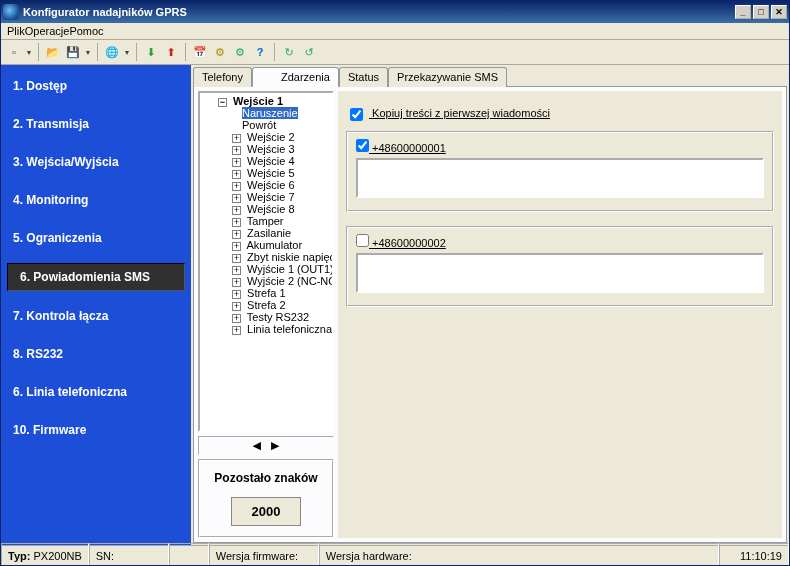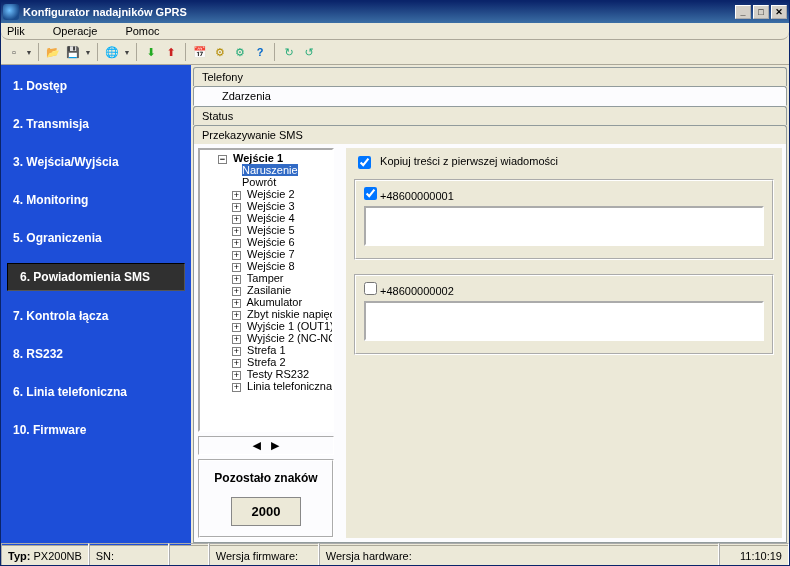--- a/index.html
+++ b/index.html
@@ -4,56 +4,56 @@
 <style>
   * { box-sizing: border-box; margin: 0; padding: 0; font-family: Tahoma, sans-serif; font-size: 11px; }
   body { background: #ece9d8; width: 790px; height: 566px; display: flex; flex-direction: column; border: 1px solid #0a246a; }
   
   .titlebar { background: linear-gradient(#0a246a, #3b6ea5); color: #fff; display: flex; align-items: center; height: 22px; padding: 0 2px; font-weight: bold; }
   .titlebar .appicon { width: 16px; height: 16px; background: radial-gradient(circle at 40% 40%, #6ec0ff 0%, #1a4b8c 70%); border-radius: 3px; margin-right: 4px; }
   .titlebar .title-text { flex: 1; }
   .titlebar-buttons { display: flex; gap: 2px; }
   .titlebar-buttons .tbtn { width: 16px; height: 14px; background: #d4d0c8; border: 1px outset #fff; color: #000; font-size: 9px; text-align: center; line-height: 12px; cursor: pointer; }
   
-  .menubar { background: #ece9d8; padding: 2px 6px; display: flex; gap: 28px; border-bottom: 1px solid #aca899; border-radius: 8px; }
+  .menubar { background: #ece9d8; padding: 2px 6px; display: flex; gap: 0; border-bottom: 1px solid #aca899; }
   .menubar span { cursor: default; }
   
   .toolbar { background: #ece9d8; padding: 3px 4px; display: flex; align-items: center; gap: 2px; border-bottom: 1px solid #aca899; }
   .toolbar .ticon { width: 18px; height: 18px; display:flex; align-items:center; justify-content:center; border: 1px solid transparent; cursor: pointer; }
   .toolbar .sep { width: 1px; height: 18px; background: #aca899; margin: 0 3px; }
   .toolbar .dd { width: 8px; text-align:center; font-size: 7px; color:#444; cursor:pointer; }
   
   .main { flex: 1; display: flex; min-height: 0; }
   
   .sidebar { width: 190px; background: #1d4ed8; color: #fff; display: flex; flex-direction: column; padding: 8px 0; gap: 12px; }
   .sidebar .navitem { padding: 6px 12px; cursor: pointer; font-size: 12px; font-weight: bold; color: #fff; }
   .sidebar .navitem.selected { background: #303030; border: 1px inset #555; margin: 0 6px; }
   
   .content { flex: 1; display: flex; flex-direction: column; padding: 2px; }
-  .tabs { display: flex; margin-bottom: -1px; flex-direction: column; }
+  .tabs { display: flex; margin-bottom: -1px; }
   .tab { background: #ece9d8; border: 1px solid #919b9c; border-bottom: none; border-radius: 3px 3px 0 0; padding: 3px 8px; margin-right: 0px; cursor: pointer; position: relative; }
   .tab.active { background: #fcfcfe; border-bottom: 1px solid #fcfcfe; z-index: 2; padding-left: 28px; }
   .tabbody { border: 1px solid #919b9c; background: #fcfcfe; flex: 1; display: flex; padding: 4px; min-height: 0; }
   
   .treepanel { width: 136px; display: flex; flex-direction: column; gap: 4px; }
   .tree-box { border: 2px inset #fff; background: #fff; flex: 1; overflow-y: auto; overflow-x: hidden; font-size: 11px; padding: 2px 14px; }
   .tree-node { white-space: nowrap; padding: 0 2px; cursor: pointer; }
   .tree-node .toggle { display:inline-block; width:9px; height:9px; border:1px solid #808080; text-align:center; line-height:7px; font-size:9px; margin-right:3px; background:#fff; color:#000;}
   .tree-node.l1 { padding-left: 4px; font-weight: bold; }
   .tree-node.l1.exp { font-weight: bold;}
   .tree-node.l2 { padding-left: 28px; }
   .tree-node.selected span.lbl { background: #316ac5; color:#fff; }
   .tree-node.l1c { padding-left: 18px; font-weight: normal;}
   .nav-arrows { display: flex; justify-content: center; gap: 10px; padding: 2px; border: 1px inset #fff;}
   .nav-arrows span { cursor: pointer; }
   .remainbox { border: 2px groove #fff; padding: 10px 6px; text-align: center; }
   .remainbox .label { font-weight: bold; font-size: 12px; margin-bottom: 12px; }
   .remainbox .countbox { border: 1px solid #888; background:#ece9d8; padding: 6px 20px; display:inline-block; font-weight:bold; font-size:13px;}
   
-  .formpanel { flex: 1; padding: 3px 8px; background: #ece9d8; border-left: none; margin-left: 12px;}
+  .formpanel { flex: 1; padding: 12px 8px; background: #ece9d8; border-left: none; margin-left: 4px; text-decoration: underline;}
   .chk-row { margin: 4px 0 10px 4px; }
   .chk-row input { vertical-align: middle; margin-right: 6px; }
   .phone-group { border: 2px groove #fff; padding: 6px 8px 10px 8px; margin-bottom: 14px; }
   .phone-group .hdr { margin-bottom: 4px; }
   .phone-group textarea { width: 100%; height: 40px; border: 2px inset #fff; background: #fff; resize: none; padding: 2px; }
   
   .statusbar { background: #ece9d8; border-top: 1px solid #aca899; display: flex; align-items: center; height: 20px; font-size: 11px; }
   .statusbar .cell { border: 1px inset #fff; padding: 12px 6px; height: 18px; display:flex; align-items:center; }
   .statusbar .flex { flex: 1; }
 </style>

